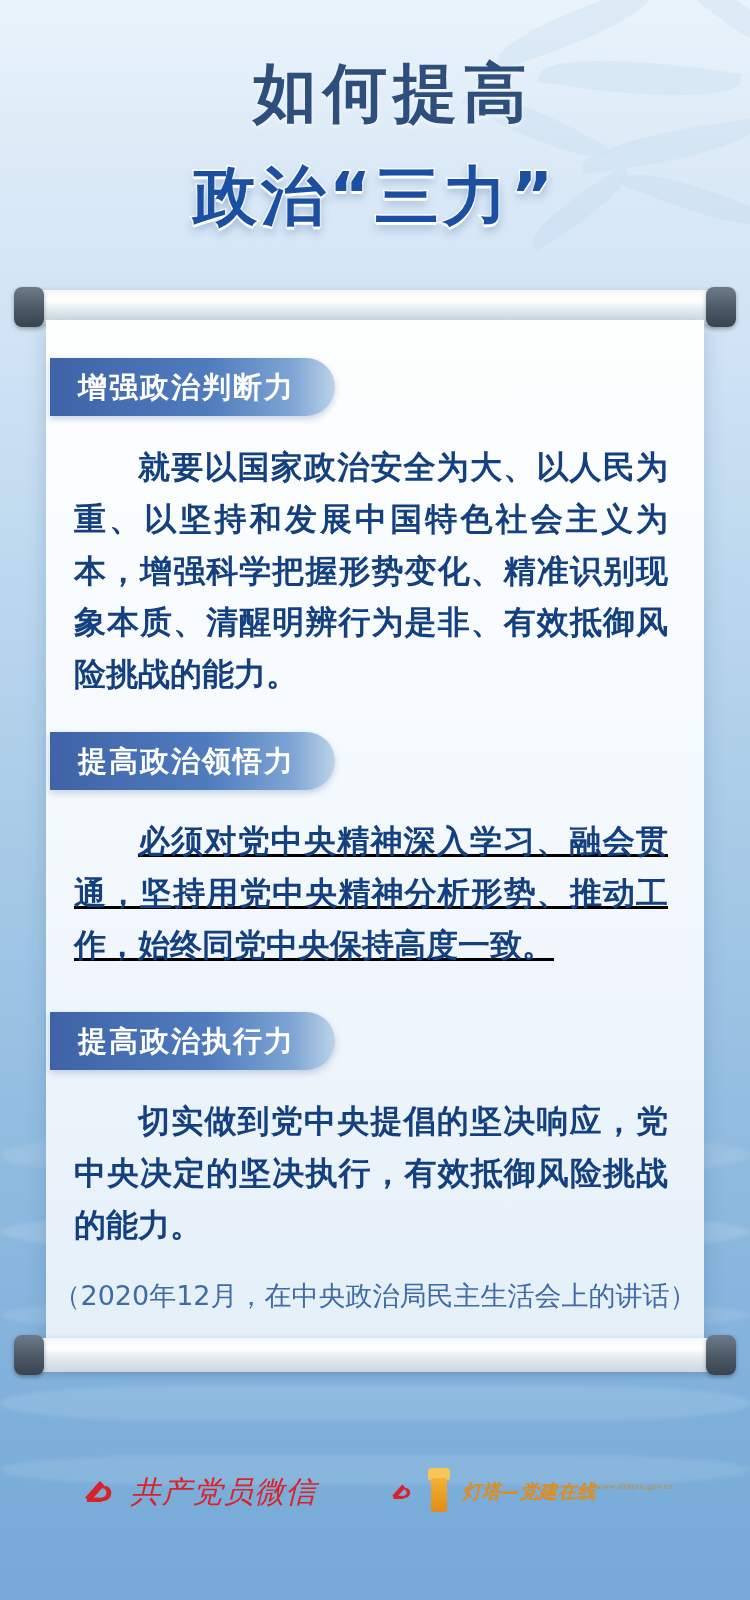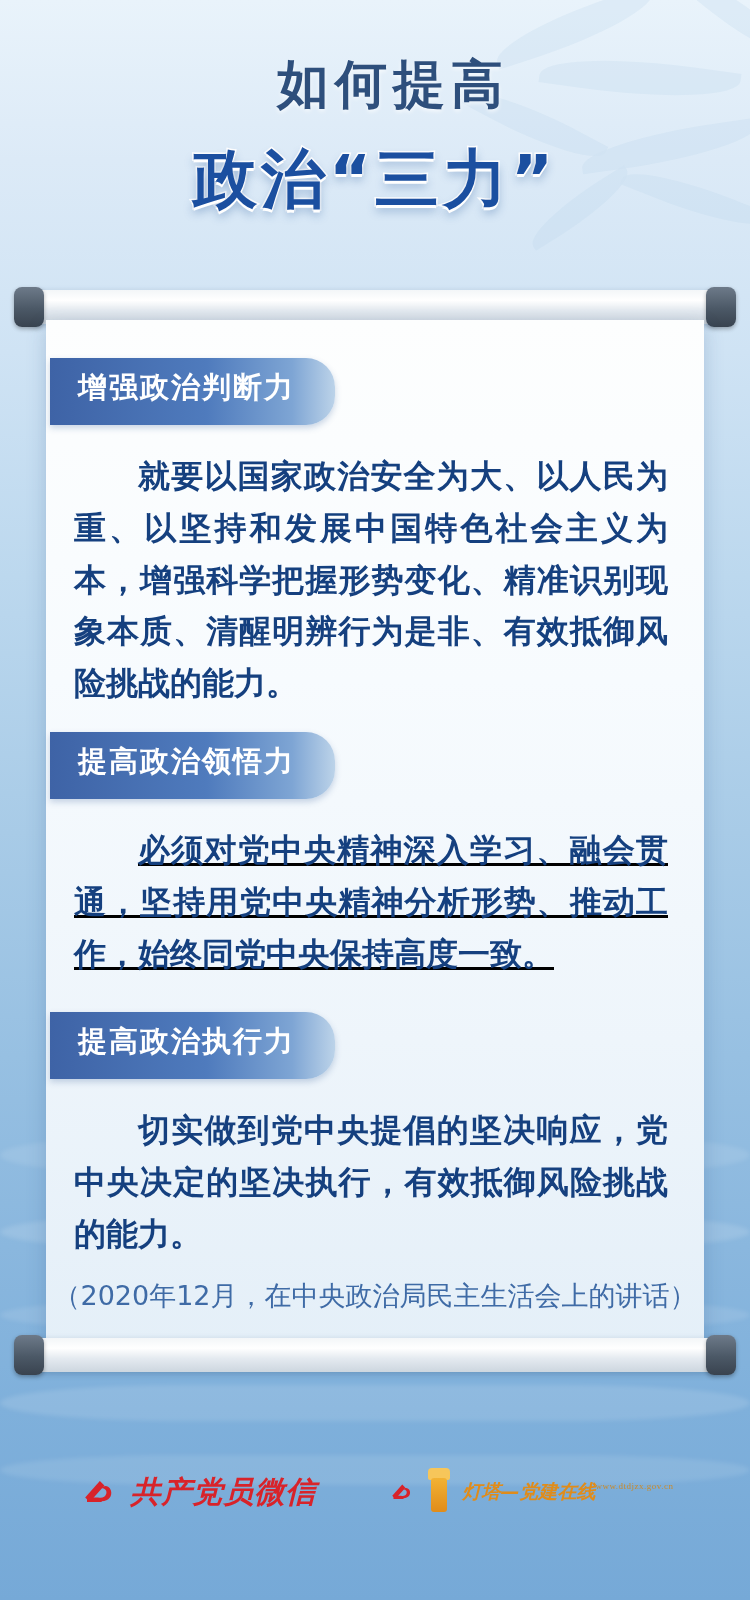--- a/index.html
+++ b/index.html
@@ -66,21 +66,21 @@
   
   .heading {
     position: absolute;
     top: 50px;
     left: 0;
     right: 0;
     text-align: center;
   }
   .title-line1 {
     font-family: "DejaVu Sans", "Liberation Sans", sans-serif;
-    font-size: 52px;
+    font-size: 64px;
     font-weight: bold;
     letter-spacing: 6px;
     color: #2e4f7c;
     text-shadow: 0 2px 4px rgba(255,255,255,0.75);
     padding-left: 36px;
   }
   .title-line2 {
     margin-top: 16px;
     font-family: "DejaVu Sans", "Liberation Sans", sans-serif;
     font-size: 64px;
@@ -137,21 +137,21 @@
     position: absolute;
     left: 0;
     width: 100%;
   }
   .sec-head {
     position: relative;
     margin-left: 4px;
     display: inline-block;
     height: 58px;
     line-height: 58px;
-    padding: 0 40px 9px 28px;
+    padding: 0 40px 0 28px;
     border-radius: 0 29px 29px 0;
     color: #ffffff;
     font-family: "DejaVu Sans", "Liberation Sans", sans-serif;
     font-size: 29px;
     font-weight: bold;
     letter-spacing: 2px;
     background: linear-gradient(to right, #3e63a6 0%, #4f7bbd 55%, #7ea5d4 85%, #bcd3e9 100%);
     box-shadow: 0 3px 6px rgba(50,90,150,0.25);
     white-space: nowrap;
   }
@@ -192,21 +192,21 @@
     gap: 10px;
   }
   .emblem {
     position: relative;
     width: 44px;
     height: 44px;
   }
   .brand-text {
     font-family: "DejaVu Sans", "Liberation Sans", sans-serif;
     font-size: 30px;
-    font-weight: bold;
+    font-weight: normal;
     color: #d8232a;
     letter-spacing: 1px;
     font-style: italic;
   }
   .brand2 {
     display: flex;
     align-items: center;
     gap: 8px;
   }
   .emblem-sm { width: 30px; height: 30px; }

